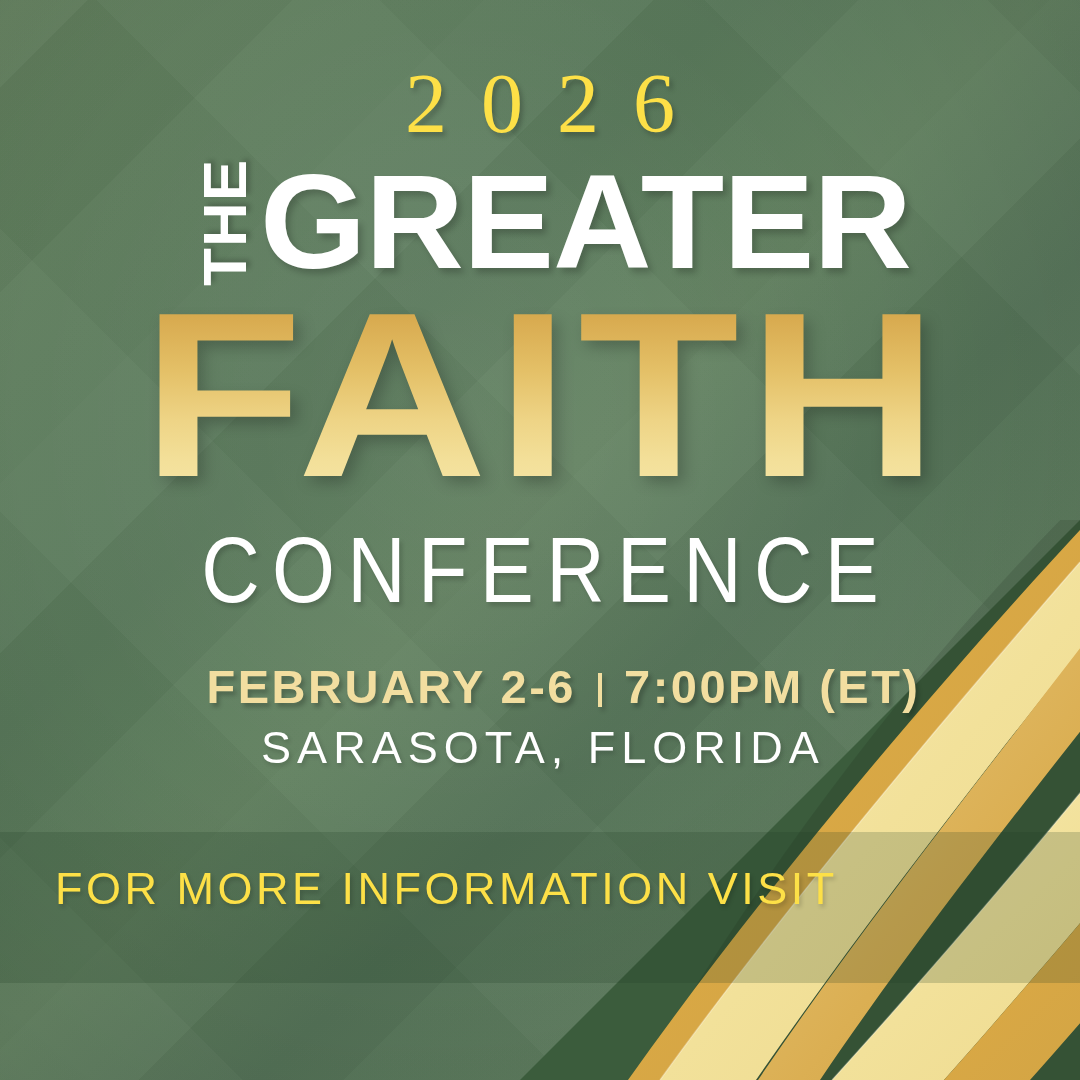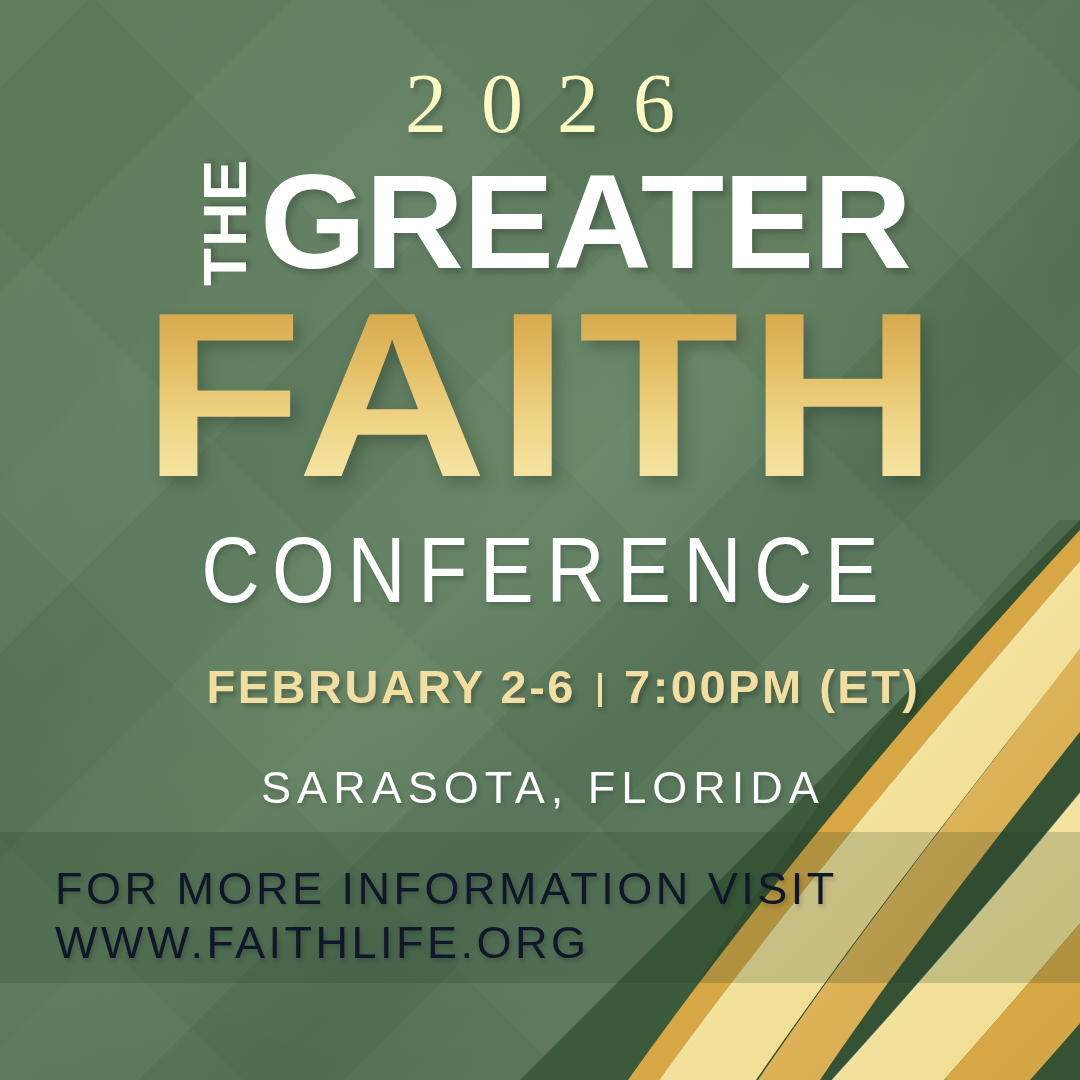--- a/index.html
+++ b/index.html
@@ -73,21 +73,21 @@
   
   .year {
     position:absolute;
     top:62px; left:0; right:0;
     text-align:center;
     font-family:"Liberation Serif", serif;
     font-size:84px;
     font-weight:400;
     letter-spacing:34px;
     text-indent:34px;
-    color:#fef9c3;
+    color:#fde047;
     text-shadow:3px 4px 5px rgba(0,0,0,0.22);
     line-height:1;
   }
 
   
   .row-greater {
     position:absolute;
     top:152px; left:0; right:0;
     height:140px;
     display:flex;
@@ -186,38 +186,37 @@
     position:absolute;
     top:722px; left:0; right:0;
     text-align:center;
     font-size:45px;
     font-weight:300;
     color:#ffffff;
     letter-spacing:6px;
     text-indent:6px;
     line-height:1.15;
     text-shadow:2px 3px 4px rgba(0,0,0,0.16);
-    margin-top:40px;
   }
 
   
   .footer-band {
     position:absolute;
     left:0; right:0;
     top:832px; height:151px;
     background:rgba(30,60,35,0.20);
     z-index:3;
   }
   .footer-text {
     position:absolute;
     left:55px;
     top:862px;
     font-size:45px;
     font-weight:300;
-    color:#0f172a;
+    color:#fde047;
     letter-spacing:3.5px;
     line-height:1.20;
     text-shadow:2px 3px 4px rgba(0,0,0,0.18);
     z-index:6;
   }
   .footer-text .l2 { display:block; }
 </style>
 </head>
 <body>
 
@@ -309,17 +308,16 @@
     <div class="conference">CONFERENCE</div>
 
     <div class="dateline">
       <span>FEBRUARY 2-6</span><span class="sep"></span><span>7:00PM (ET)</span>
     </div>
 
     <div class="location">SARASOTA, FLORIDA</div>
 
     <div class="footer-text">
       <span class="l1">FOR MORE INFORMATION VISIT</span>
-      <span class="l2">WWW.FAITHLIFE.ORG</span>
     </div>
 
   </div>
 </div>
 
 </body></html>

